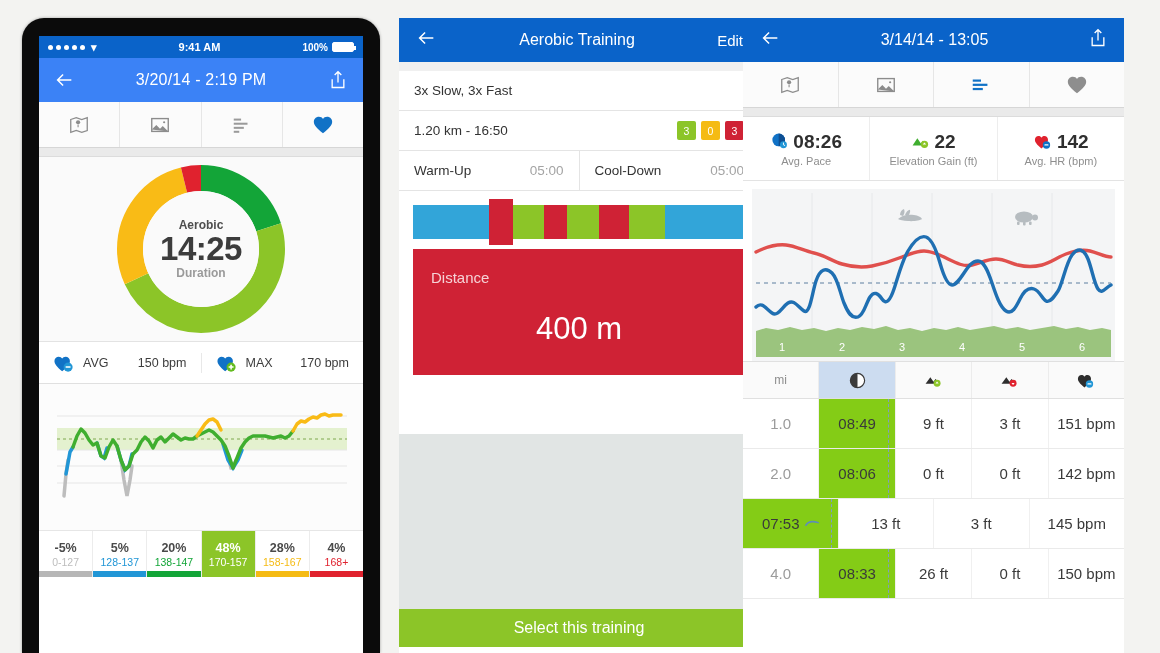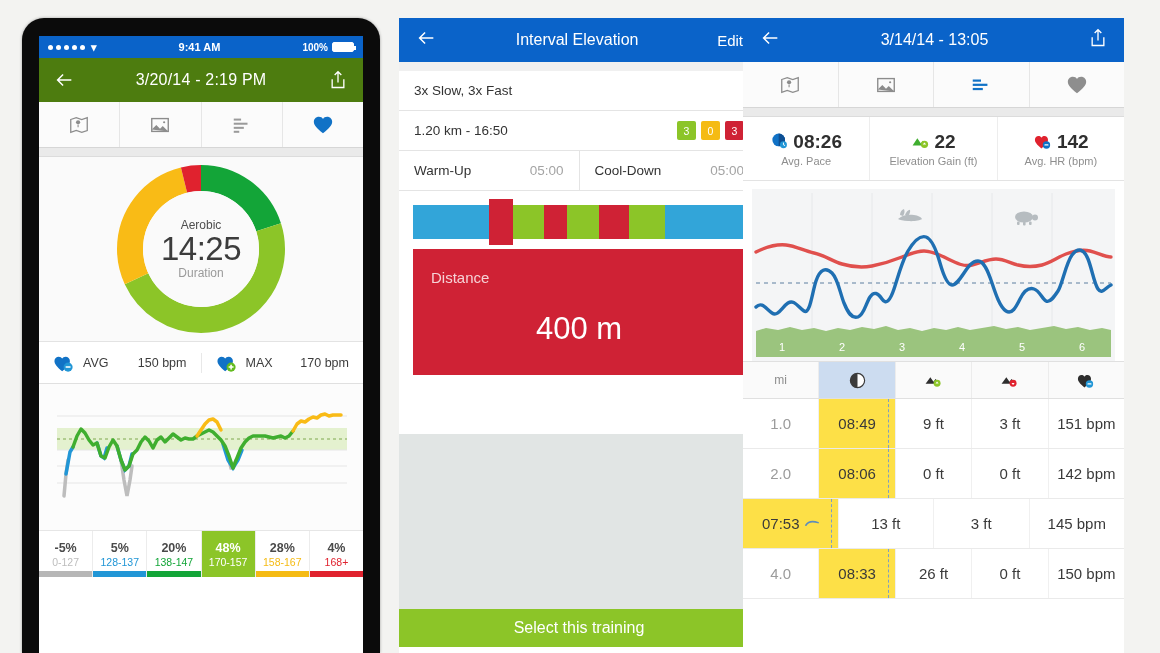--- a/index.html
+++ b/index.html
@@ -31,21 +31,21 @@
   }
   .sb-left { display: flex; align-items: center; gap: 3px; }
   .dot { width: 5px; height: 5px; border-radius: 50%; background: #fff; display: inline-block; }
   .wifi { font-size: 11px; margin-left: 3px; }
   .sb-right { display: flex; align-items: center; gap: 4px; font-size: 10px;}
   .batt { width: 22px; height: 10px; border: 1px solid #fff; border-radius: 2px; position: relative; }
   .batt:after { content: ""; position: absolute; right: -3px; top: 3px; width: 2px; height: 4px; background: #fff; }
   .batt i { display: block; height: 100%; background: #fff; width: 100%; }
 
   .navbar {
-    height: 44px; background: #4d7c0f; color: #fff;
+    height: 44px; background: #3b82f6; color: #fff;
     display: flex; align-items: center; justify-content: space-between;
     padding: 0 14px;
   }
   .navbar .title { font-size: 16px; letter-spacing: .2px; }
   .navbar .ic { width: 22px; height: 22px; display:flex; align-items:center; justify-content:center; }
   .navbar svg { fill: none; stroke: #fff; stroke-width: 1.6; }
 
   .tabbar {
     height: 46px; background: #fbfbfb; display: flex;
     border-bottom: 1px solid #d6d6d6;
@@ -58,21 +58,21 @@
   .tabsep { height: 9px; background: #eaeaea; border-bottom: 1px solid #dcdcdc; }
 
   .donutwrap {
     height: 185px; display: flex; align-items: center; justify-content: center;
     background: #fafafa; border-bottom: 1px solid #e3e3e3;
   }
   .donut { position: relative; width: 168px; height: 168px; }
   .donut .hole {
     position: absolute; left: 26px; top: 26px; width: 116px; height: 116px;
     border-radius: 50%; background: #fafafa;
-    display: flex; flex-direction: column; align-items: center; justify-content: center;
+    display: flex; flex-direction: column; align-items: center; justify-content: center; font-weight: bold;
   }
   .donut .zone { font-size: 12px; color: #4e4e4e; margin-bottom: -2px; }
   .donut .big { font-size: 33px; color: #3c3c3c; letter-spacing: -.5px; }
   .donut .sub { font-size: 12px; color: #9a9a9a; margin-top: -2px; }
 
   .hrrow {
     height: 42px; display: flex; align-items: center;
     background: #fff; border-bottom: 1px solid #e0e0e0;
   }
   .hrcell { flex: 1; display: flex; align-items: center; gap: 7px; padding-left: 13px; }
@@ -139,21 +139,21 @@
               border-bottom: 1px solid #e0e0e0; }
   .tablehdr > div { flex: 1; display: flex; align-items: center; justify-content: center;
                     border-right: 1px solid #ececec; font-size: 12px; color: #8e8e8e; }
   .tablehdr > div:last-child { border-right: none; }
   .tablehdr > div.hl { background: #ccdcf0; }
   .trow { display: flex; height: 50px; border-bottom: 1px solid #eaeaea; }
   .trow > div { flex: 1; display: flex; align-items: center; justify-content: center;
                 border-right: 1px solid #f0f0f0; font-size: 15px; color: #3a3a3a; }
   .trow > div:last-child { border-right: none; }
   .trow > div.mi { color: #9b9b9b; }
-  .trow > div.pace { background: #fde047; position: relative; gap: 5px; }
+  .trow > div.pace { background: #84cc16; position: relative; gap: 5px; }
   .trow > div.pace:after { content: ""; position: absolute; right: 6px; top: 0; bottom: 0;
                            border-left: 1px dashed #7f9ec2; }
 </style>
 </head>
 <body>
 
 <div class="stage">
 
   <div class="phone">
     <div class="screen">
@@ -327,21 +327,21 @@
     </div>
   </div>
 
   <div class="panel" id="panel2">
     <div class="navbar2">
       <div>
         <svg viewBox="0 0 24 24" width="22" height="22">
           <path d="M20 12H5M11 6l-6 6 6 6"></path>
         </svg>
       </div>
-      <div class="title">Interval Elevation</div>
+      <div class="title">Aerobic Training</div>
       <div class="edit">Edit</div>
     </div>
     <div class="p2sep"></div>
 
     <div class="listrow">
       <span>3x Slow, 3x Fast</span>
     </div>
 
     <div class="listrow">
       <span>1.20 km - 16:50</span>

